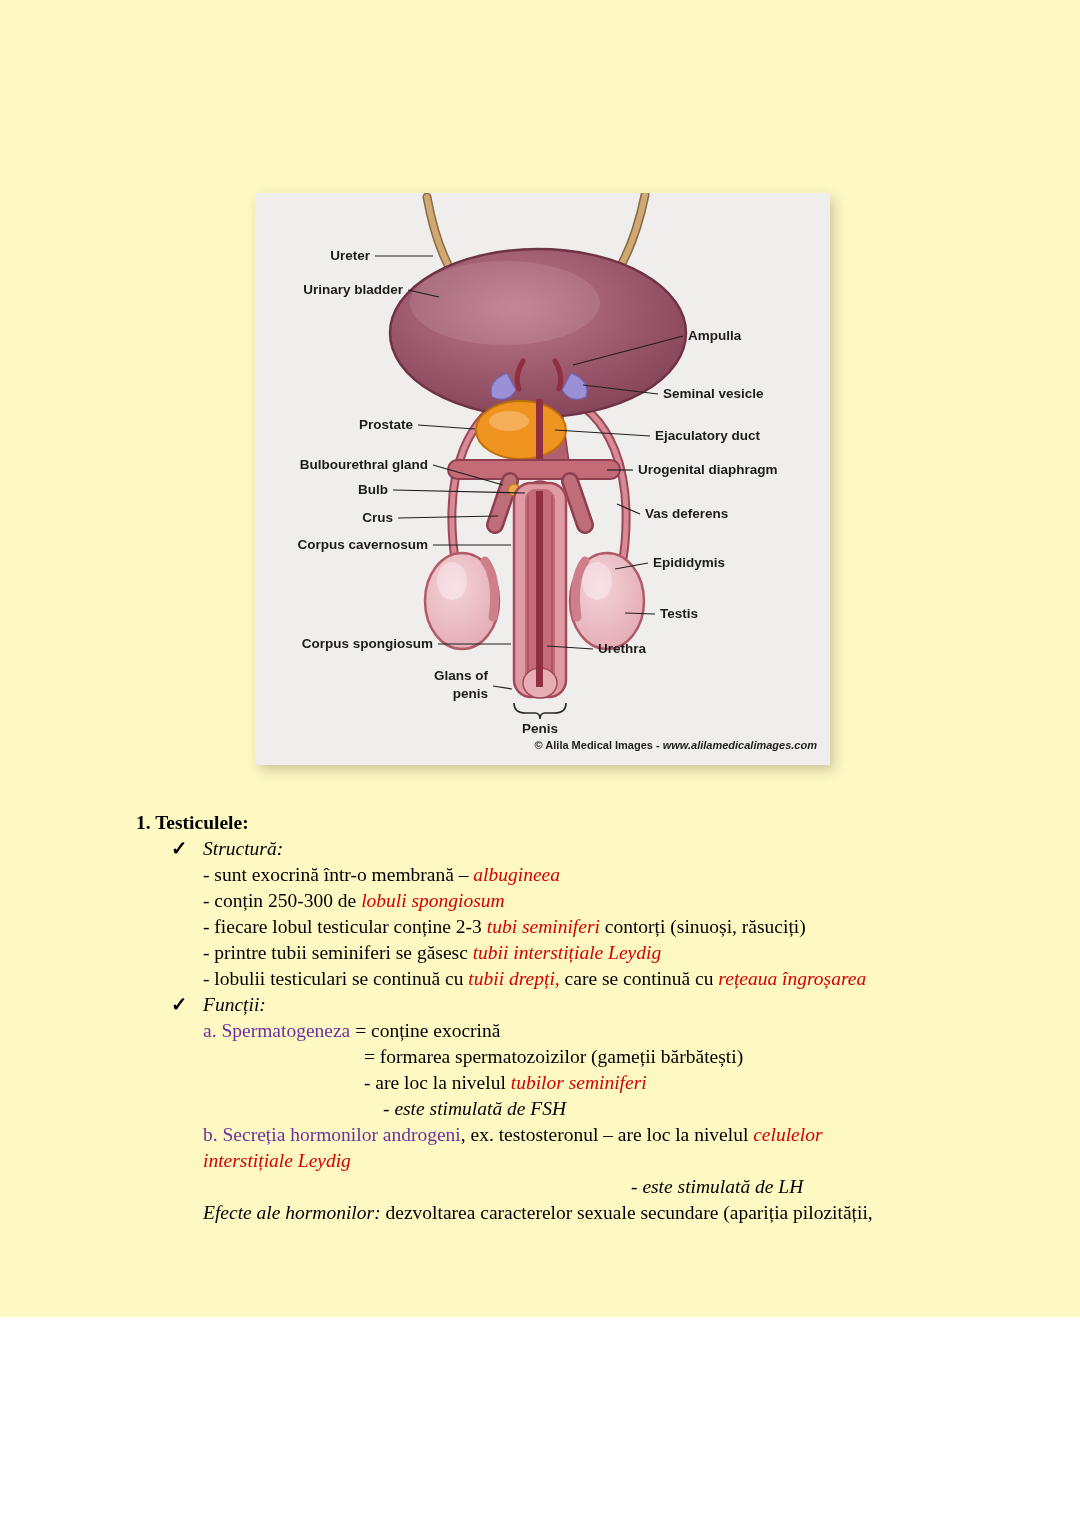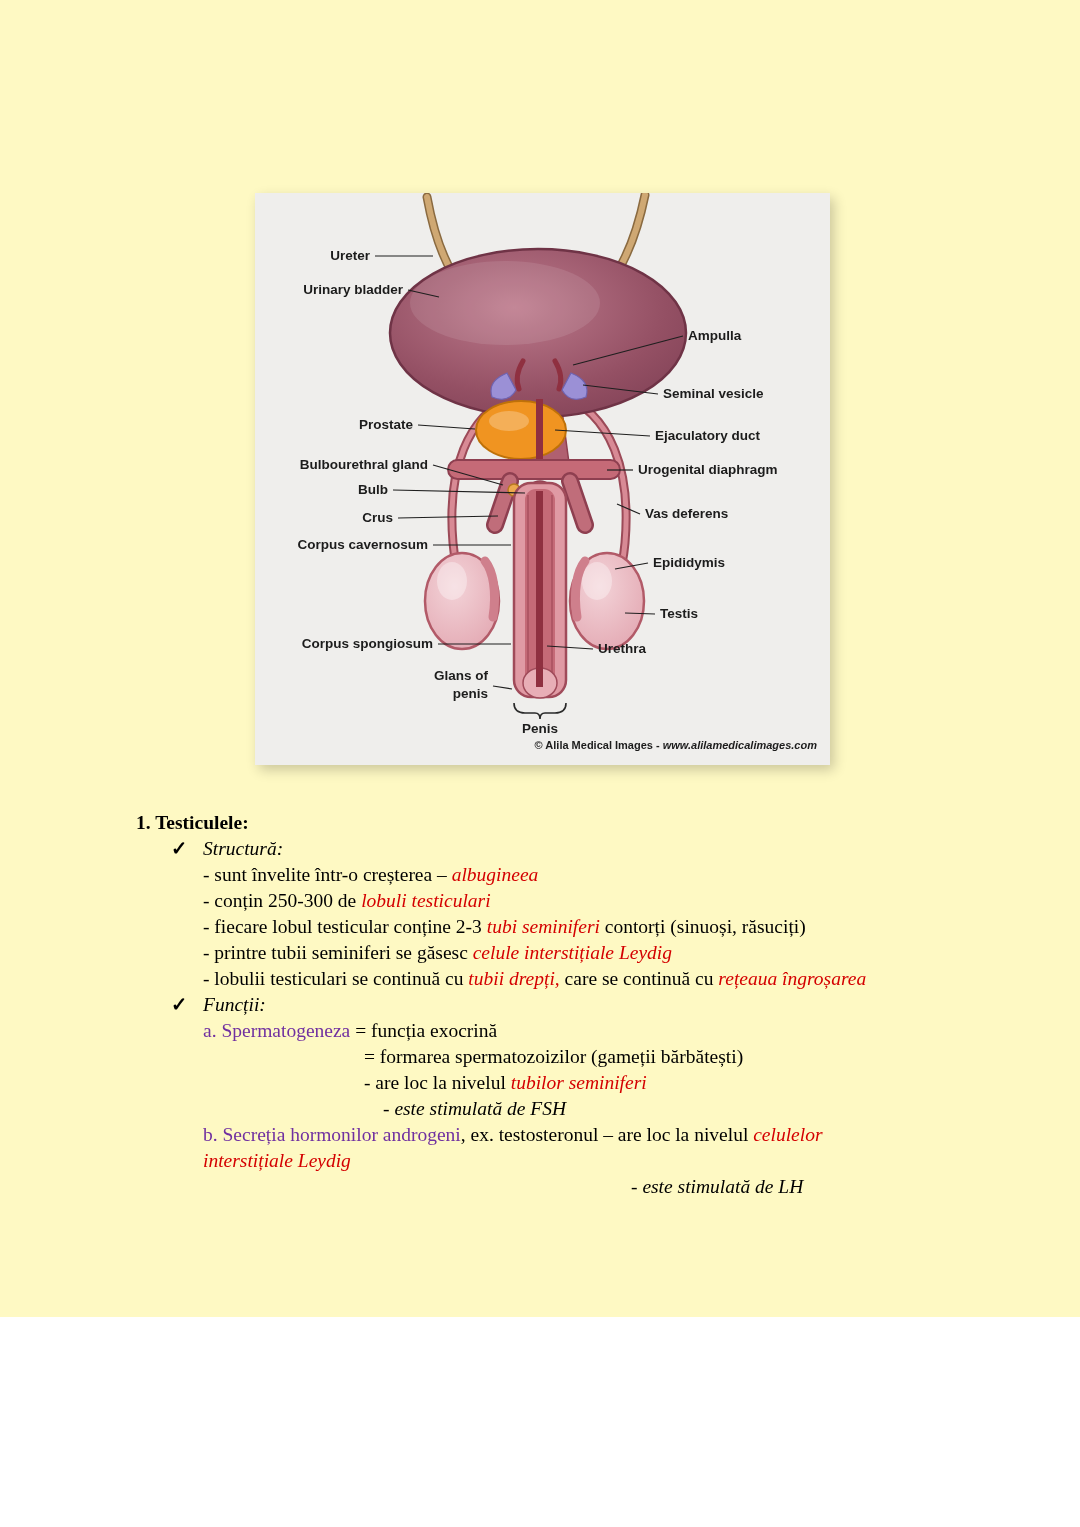--- a/index.html
+++ b/index.html
@@ -166,28 +166,29 @@
         <text class="diag-label" text-anchor="middle" x="285" y="540">Penis</text>
       </g>
 
       <text class="credit" text-anchor="end" x="562" y="556"><tspan>© Alila Medical Images</tspan><tspan>  -  </tspan><tspan class="url">www.alilamedicalimages.com</tspan></text>
     </svg>
   </div>
 
   <div class="notes">
       <div class="line ind-0"><span class="r-b">1. Testiculele:</span></div>
       <div class="line ind-1"><span class="bullet">✓</span><span class="r-i">Structură:</span></div>
-      <div class="line ind-2"><span class="r-n">- sunt învelite într-o creșterea – </span><span class="r-ri">albugineea</span></div>
-      <div class="line ind-2"><span class="r-n">- conțin 250-300 de </span><span class="r-ri">lobuli testiculari</span></div>
+      <div class="line ind-2"><span class="r-n">- sunt exocrină într-o membrană – </span><span class="r-ri">albugineea</span></div>
+      <div class="line ind-2"><span class="r-n">- conțin 250-300 de </span><span class="r-ri">lobuli spongiosum</span></div>
       <div class="line ind-2"><span class="r-n">- fiecare lobul testicular conține 2-3 </span><span class="r-ri">tubi seminiferi</span><span class="r-n"> contorți (sinuoși, răsuciți)</span></div>
-      <div class="line ind-2"><span class="r-n">- printre tubii seminiferi se găsesc </span><span class="r-ri">celule interstițiale Leydig</span></div>
+      <div class="line ind-2"><span class="r-n">- printre tubii seminiferi se găsesc </span><span class="r-ri">tubii interstițiale Leydig</span></div>
       <div class="line ind-2"><span class="r-n">- lobulii testiculari se continuă cu </span><span class="r-ri">tubii drepți,</span><span class="r-n"> care se continuă cu </span><span class="r-ri">rețeaua îngroșarea</span></div>
       <div class="line ind-1"><span class="bullet">✓</span><span class="r-i">Funcții:</span></div>
-      <div class="line ind-2"><span class="r-p">a. Spermatogeneza</span><span class="r-n"> = funcția exocrină</span></div>
+      <div class="line ind-2"><span class="r-p">a. Spermatogeneza</span><span class="r-n"> = conține exocrină</span></div>
       <div class="line ind-3"><span class="r-n">= formarea spermatozoizilor (gameții bărbătești)</span></div>
       <div class="line ind-3"><span class="r-n">- are loc la nivelul </span><span class="r-ri">tubilor seminiferi</span></div>
       <div class="line ind-4"><span class="r-n">- </span><span class="r-i">este stimulată de FSH</span></div>
       <div class="line ind-2"><span class="r-p">b. Secreția hormonilor androgeni</span><span class="r-n">, ex. testosteronul – are loc la nivelul </span><span class="r-ri">celulelor</span></div>
       <div class="line ind-2"><span class="r-ri">interstițiale Leydig</span></div>
       <div class="line ind-5"><span class="r-n">- </span><span class="r-i">este stimulată de LH</span></div>
+      <div class="line ind-2"><span class="r-i">Efecte ale hormonilor:</span><span class="r-n"> dezvoltarea caracterelor sexuale secundare (apariția pilozității,</span></div>
     </div>
 
 </div>
 
 </body></html>

